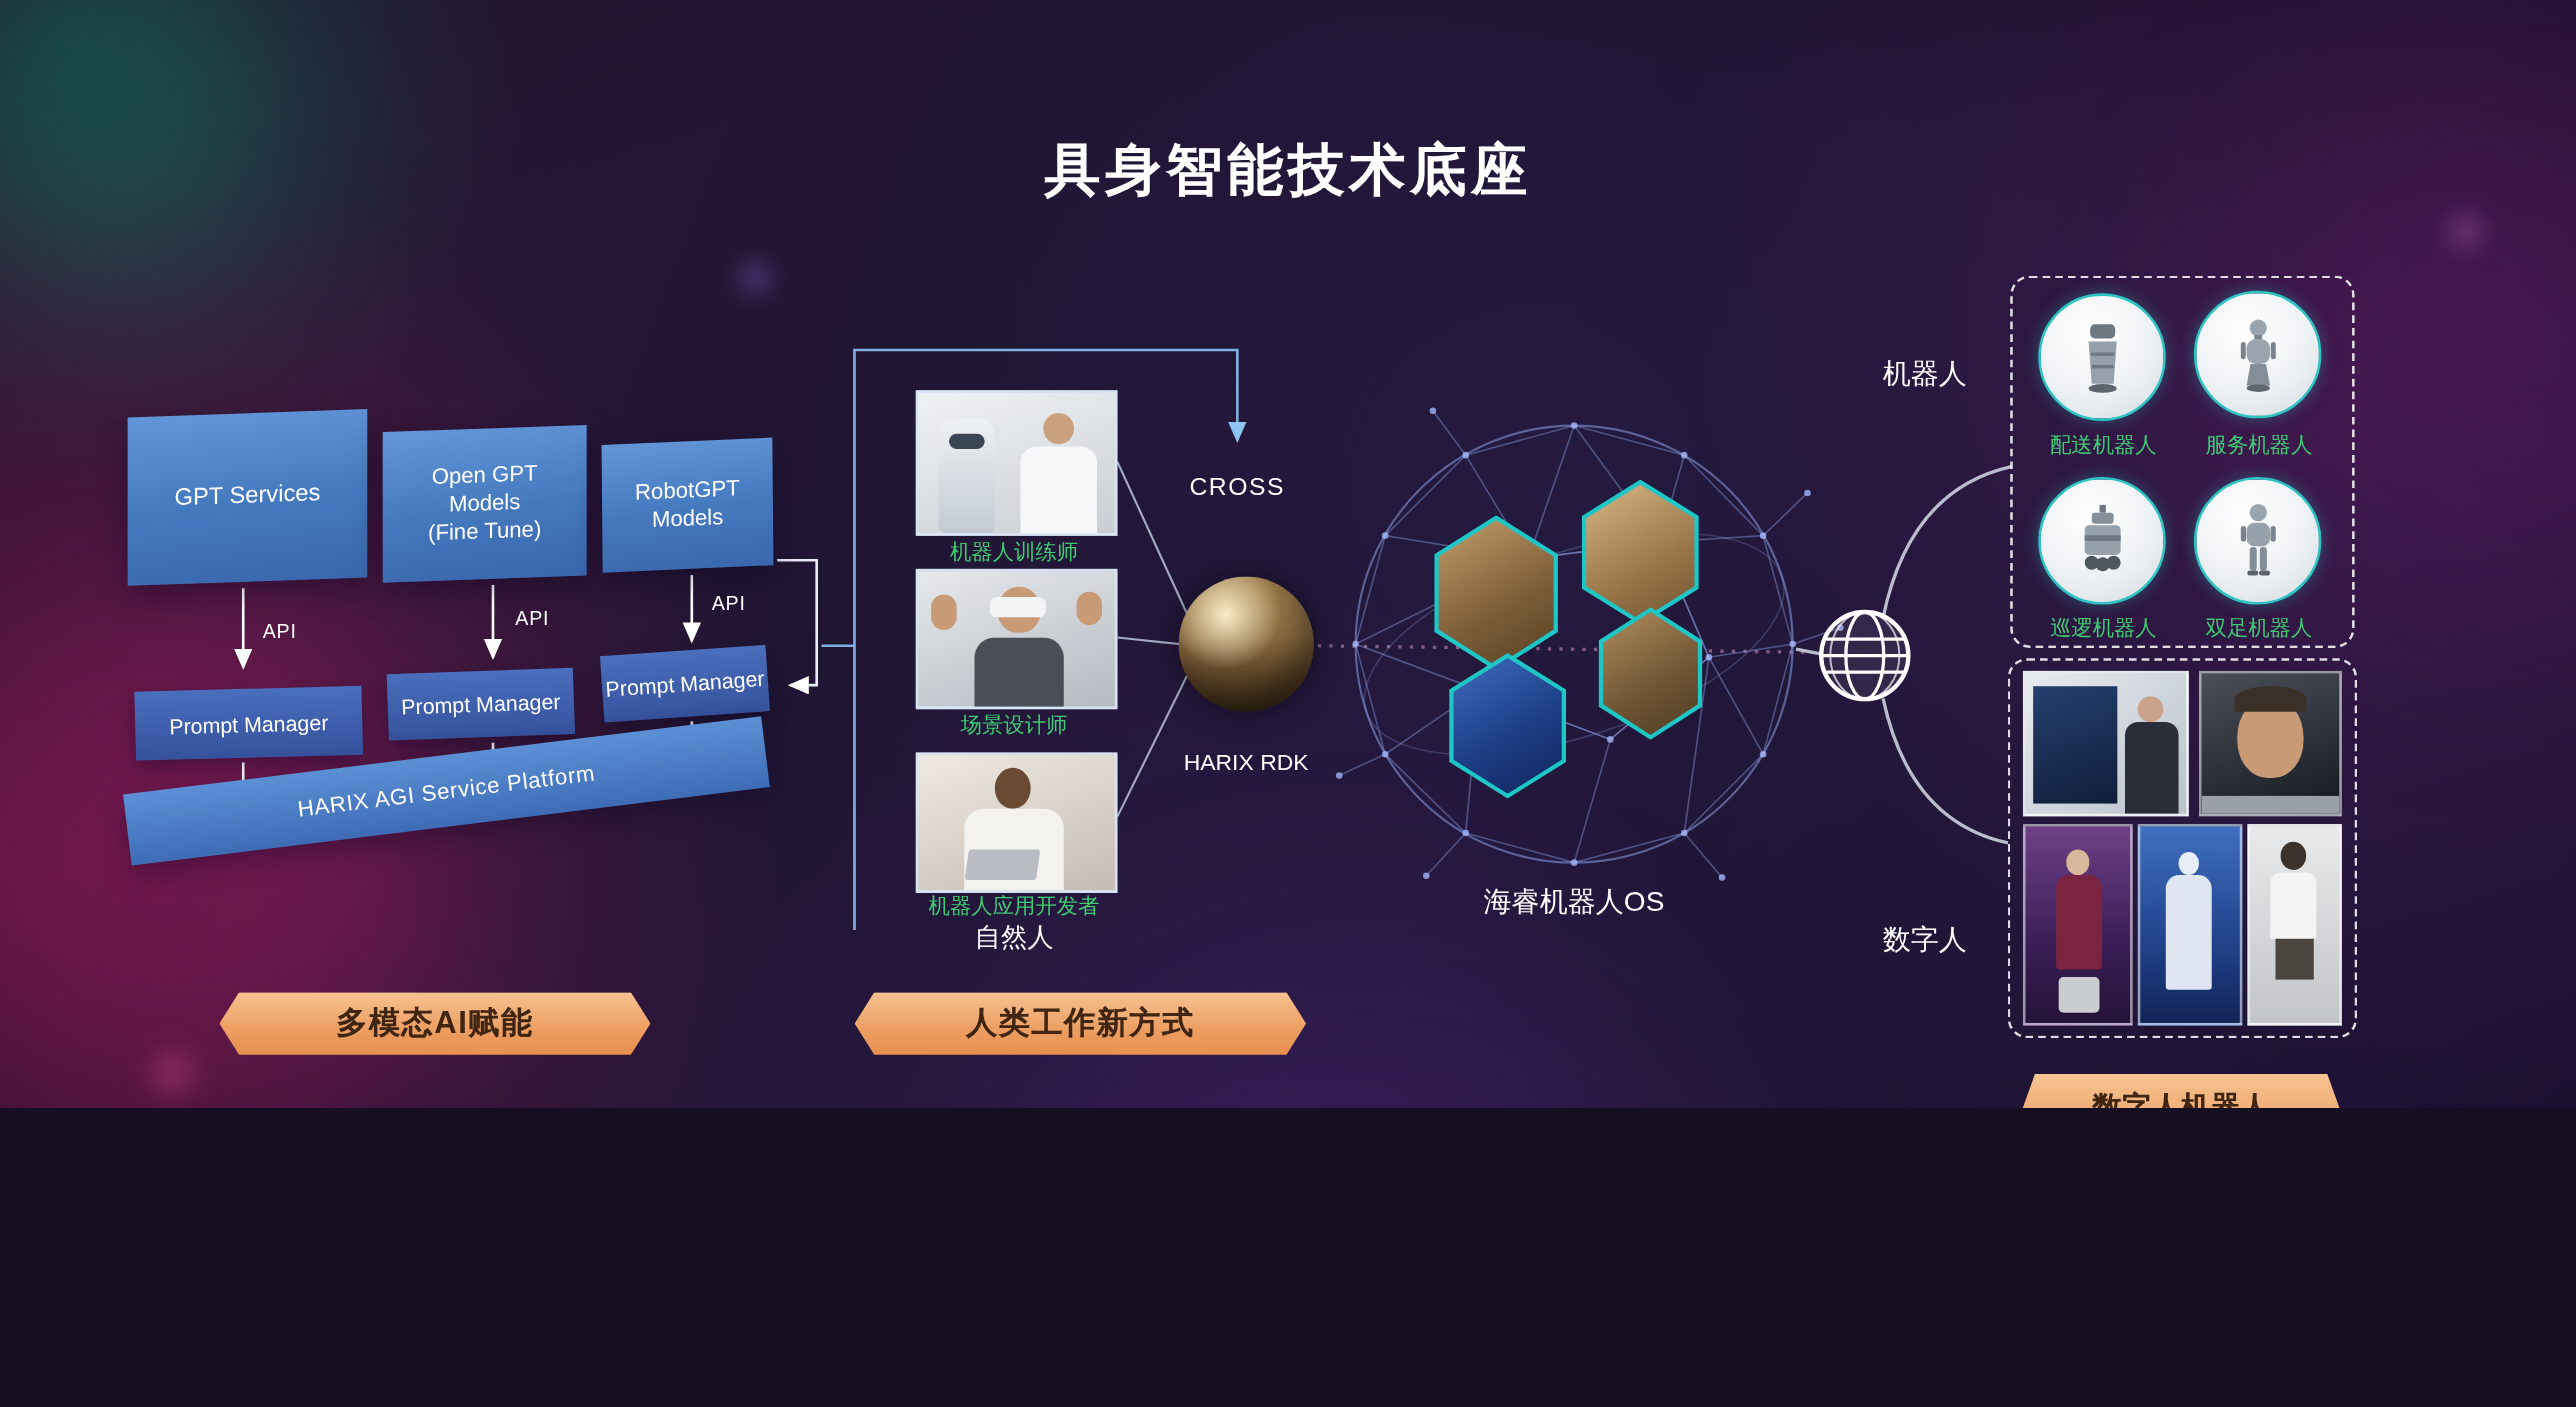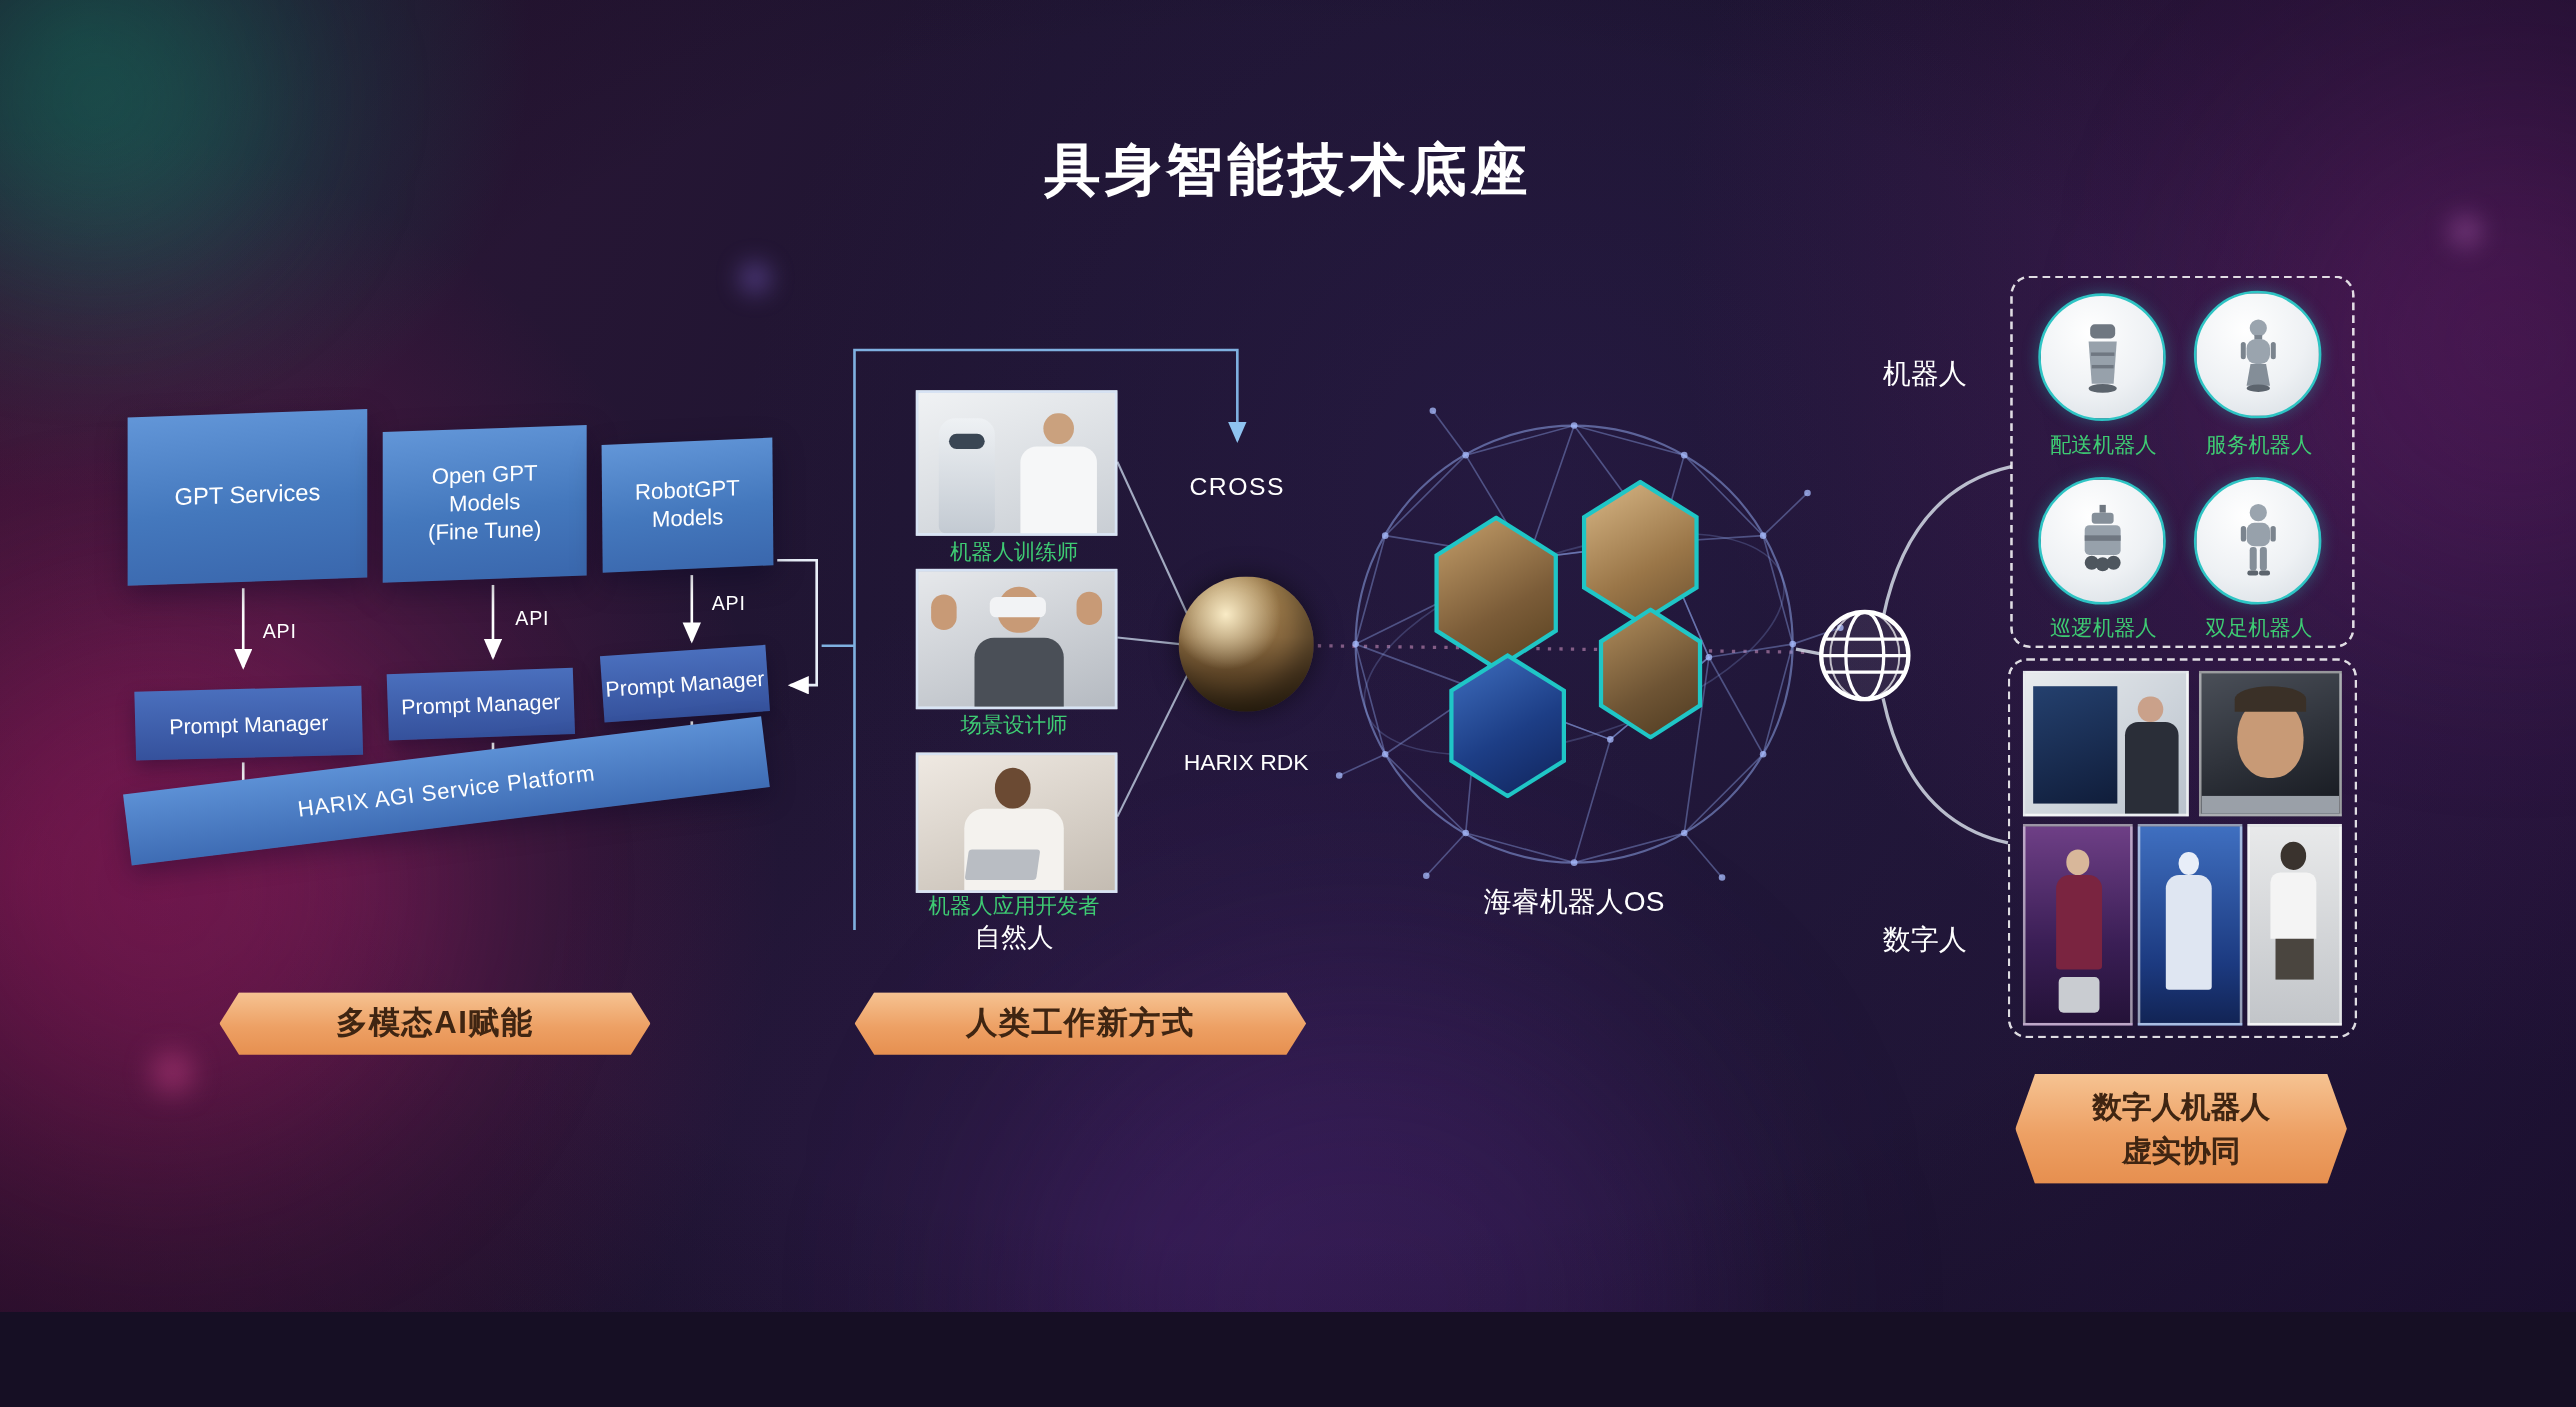--- a/index.html
+++ b/index.html
@@ -1,17 +1,17 @@
 <!DOCTYPE html>
 <html style="font-size:10.3px"><head>
 <meta charset="utf-8">
 <title>具身智能技术底座</title>
 <style>
   html,body{margin:0;padding:0;background:#160f24;}
-  .viewport{width:2576px;height:1312px;overflow:hidden;text-decoration:underline;}
+  .viewport{width:2576px;height:1108px;overflow:hidden;text-decoration:underline;}
   .stage{
     position:relative;width:1010px;height:552px;overflow:hidden;
     transform:scale(2.55102);transform-origin:0 0;
     font-family:"Liberation Sans","DejaVu Sans",sans-serif;
     background:
       radial-gradient(circle at 1% 62%, rgba(185,28,104,0.45), transparent 28%),
       radial-gradient(circle at 3% 3%, rgba(18,170,128,0.35), transparent 16%),
       radial-gradient(circle at 97% 18%, rgba(142,38,142,0.30), transparent 30%),
       radial-gradient(circle at 45% 88%, rgba(92,40,142,0.22), transparent 36%),
       radial-gradient(circle at 60% 35%, rgba(60,40,110,0.25), transparent 45%),

